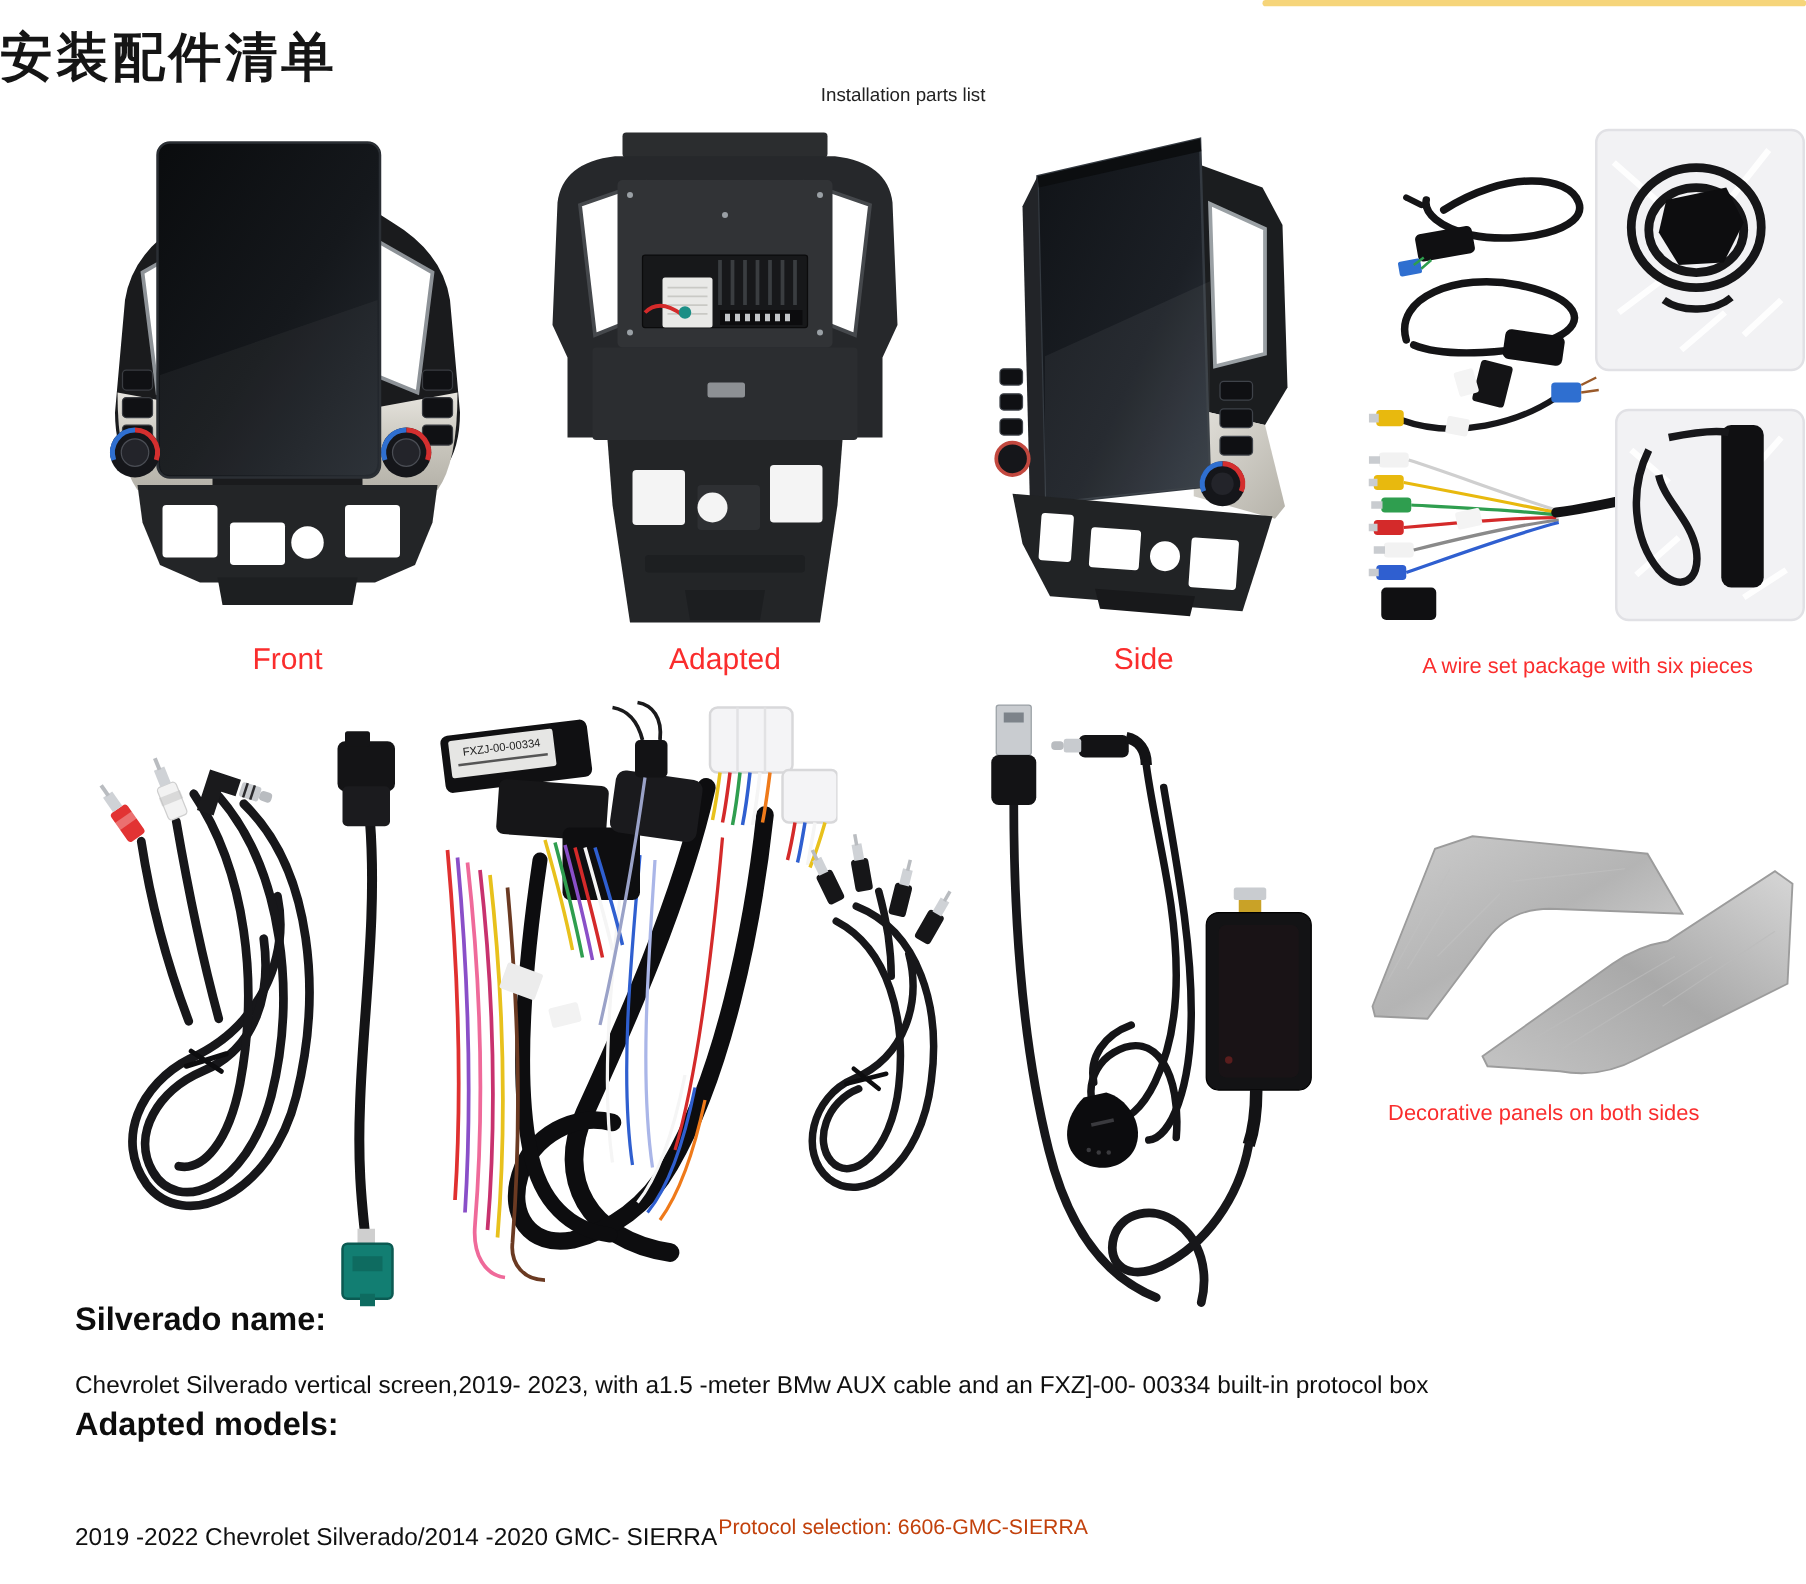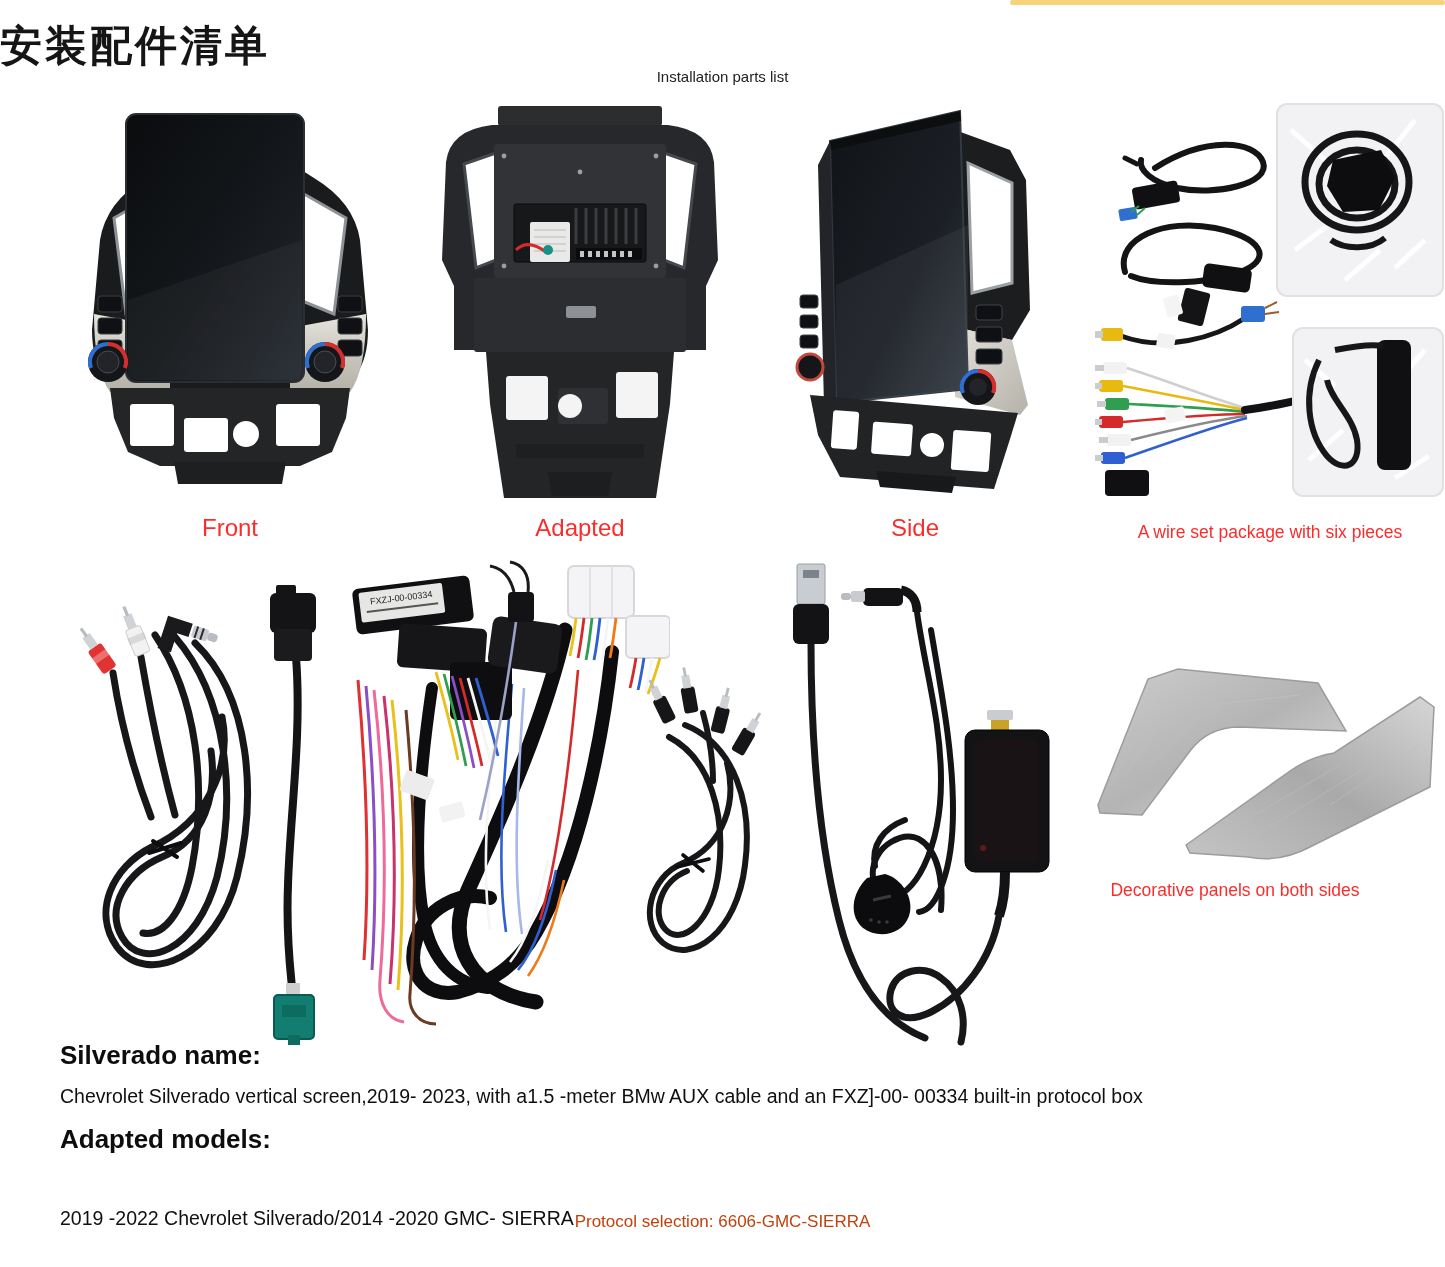--- a/index.html
+++ b/index.html
@@ -5,21 +5,21 @@
   html,body{margin:0;padding:0;background:#ffffff;}
   .canvas{position:relative;width:1445px;height:1267px;background:#ffffff;overflow:hidden;
           font-family:"Liberation Sans",sans-serif;color:#111;}
   .abs{position:absolute;}
   .title{width:100%;text-align:left;font-size:42px;font-weight:800;letter-spacing:3px;color:#151515;}
   .subtitle{width:100%;text-align:center;font-size:15px;color:#222;}
   .red-cap{color:#fa2d2d;text-align:center;}
   .cap-big{font-size:24px;}
   .cap-small{font-size:17.5px;}
   .h-bold{font-size:26px;font-weight:700;color:#0d0d0d;}
-  .body-line{font-size:19.5px;color:#101010;}
+  .body-line{font-size:19.5px;color:#101010;margin-top:12px;}
   .protocol{width:100%;text-align:center;font-size:17px;color:#c2410c;}
   .accent-bar{background:#f6d57a;border-radius:3px;}
   svg{display:block;}
 </style>
 </head>
 <body>
 
 <div class="canvas">
 
   <div class="abs accent-bar" style="left:1010px;top:0;width:435px;height:5px;"></div>

